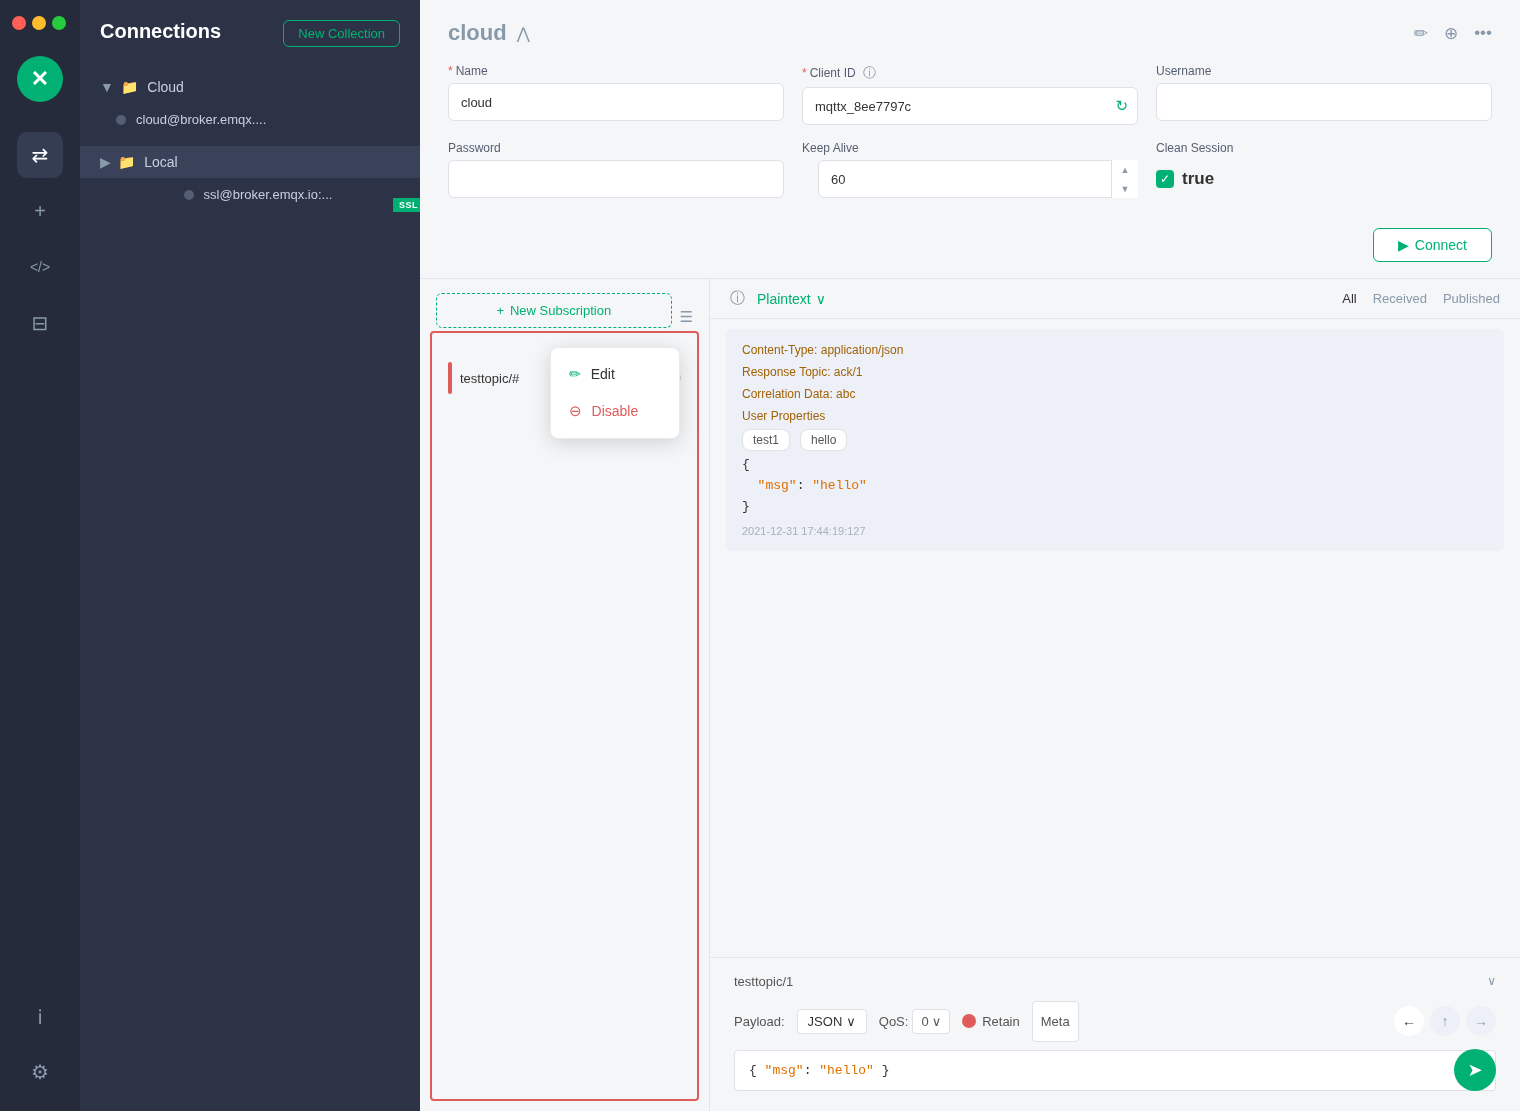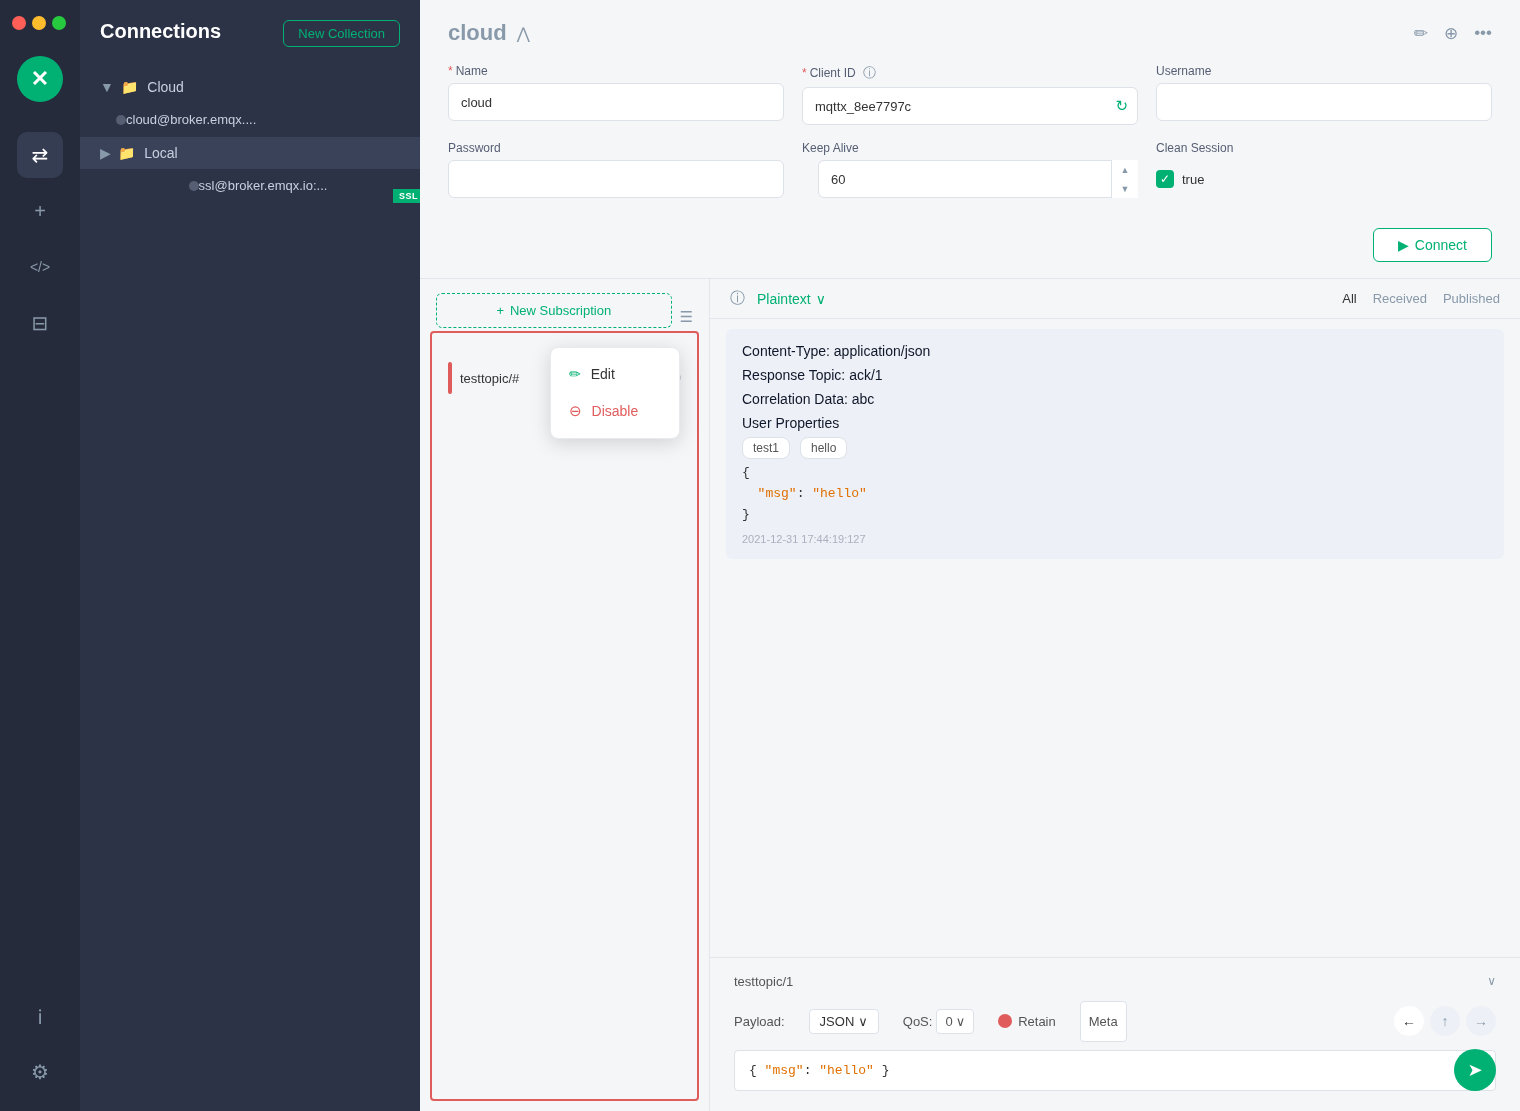--- a/index.html
+++ b/index.html
@@ -57,22 +57,22 @@
       padding: 5px 14px; border-radius: 6px; font-size: 13px; cursor: pointer;
     }
     .connections-list { flex: 1; overflow-y: auto; padding: 8px 0; }
     .folder-item {
       display: flex; align-items: center; gap: 8px;
       padding: 8px 20px; cursor: pointer; color: #c8d0df;
     }
     .folder-icon { font-size: 14px; color: #8899aa; }
     .folder-name { font-size: 14px; font-weight: 500; }
     .connection-item {
-      display: flex; align-items: center; gap: 0;
-      padding: 9px 20px 10px 36px; cursor: pointer; color: #c8d0df;
+      display: flex; align-items: center; gap: 10px;
+      padding: 9px 20px 19px 36px; cursor: pointer; color: #c8d0df;
       position: relative;
     }
     .conn-dot { width: 10px; height: 10px; border-radius: 50%; background: #555e73; flex-shrink: 0; }
     .conn-name { font-size: 13px; }
     .ssl-tag {
       position: absolute; right: -4px; top: 20px;
       background: #00b173; color: white; font-size: 9px; font-weight: bold;
       padding: 2px 6px; transform: rotate(0deg);
       clip-path: polygon(0 0, 100% 0, 100% 100%, 0 100%);
       letter-spacing: 0.5px;
@@ -134,21 +134,21 @@
       cursor: pointer; color: #8899aa; font-size: 9px; background: white; border: none;
     }
     .clean-session-wrap {
       display: flex; align-items: center; gap: 8px; height: 38px;
     }
     .checkbox-custom {
       width: 18px; height: 18px; background: #00b173; border-radius: 4px;
       display: flex; align-items: center; justify-content: center;
       color: white; font-size: 12px; cursor: pointer; flex-shrink: 0;
     }
-    .clean-session-label { font-size: 13px; color: #333; }
+    .clean-session-label { font-size: 17px; color: #333; font-weight: bold; }
 
     
     .connect-row {
       display: flex; justify-content: flex-end; padding: 0 28px 16px;
     }
     .connect-btn {
       background: white; border: 1.5px solid #00b173; color: #00b173;
       padding: 8px 24px; border-radius: 6px; font-size: 14px; font-weight: 500;
       cursor: pointer; display: flex; align-items: center; gap: 6px;
     }
@@ -239,41 +239,41 @@
     }
     .message-item {
       background: #edf0f6; border-radius: 6px; margin: 10px 16px;
       padding: 14px 16px;
     }
     .message-meta { display: flex; gap: 8px; flex-wrap: wrap; margin-bottom: 8px; }
     .meta-tag {
       background: white; border: 1px solid #dde1e8; border-radius: 8px;
       padding: 3px 10px; font-size: 12px; color: #555; display: inline-block;
     }
-    .meta-label { font-size: 14px; color: #0f172a; }
+    .meta-label { font-size: 12px; color: #a16207; }
     .message-body {
       font-family: 'Courier New', monospace; font-size: 13px; color: #333;
       line-height: 1.6; white-space: pre;
     }
     .message-body .string { color: #e07000; }
     .message-timestamp { font-size: 11px; color: #aab0be; margin-top: 8px; }
 
     
     .publish-area {
       border-top: 1px solid #e2e5ec; padding: 12px 16px;
       background: #f5f6f8;
     }
     .publish-topic-row {
       display: flex; align-items: center; justify-content: space-between;
       padding: 4px 8px; cursor: pointer;
     }
     .publish-topic-name { font-size: 13px; color: #555; font-weight: 500; }
     .publish-topic-chevron { color: #8899aa; font-size: 12px; }
     .publish-controls {
-      display: flex; align-items: center; gap: 24px; padding: 8px 8px 0;
+      display: flex; align-items: center; gap: 12px; padding: 8px 8px 0;
     }
     .payload-label { font-size: 13px; color: #555; }
     .payload-format {
       display: flex; align-items: center; gap: 4px;
       border: 1px solid #dde1e8; border-radius: 4px;
       padding: 4px 10px; font-size: 13px; color: #333;
       background: white; cursor: pointer;
     }
     .qos-select {
       display: flex; align-items: center; gap: 4px;

